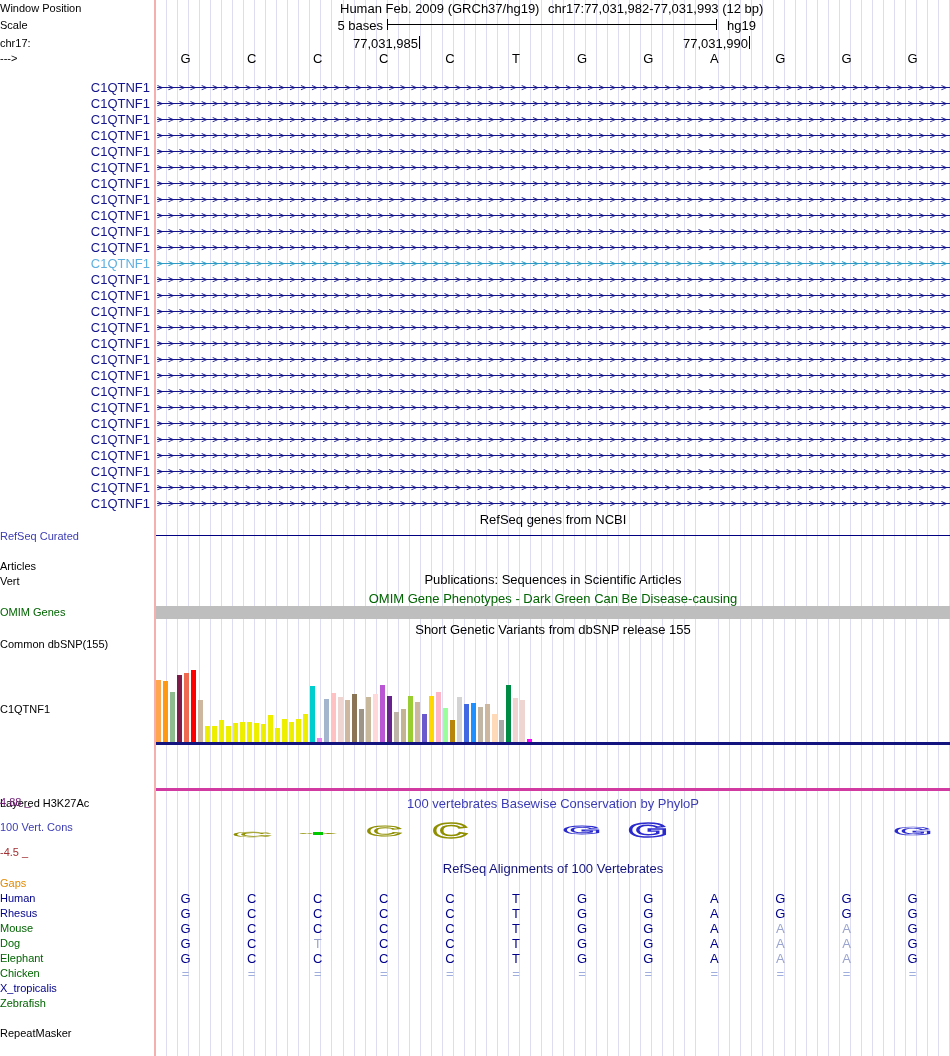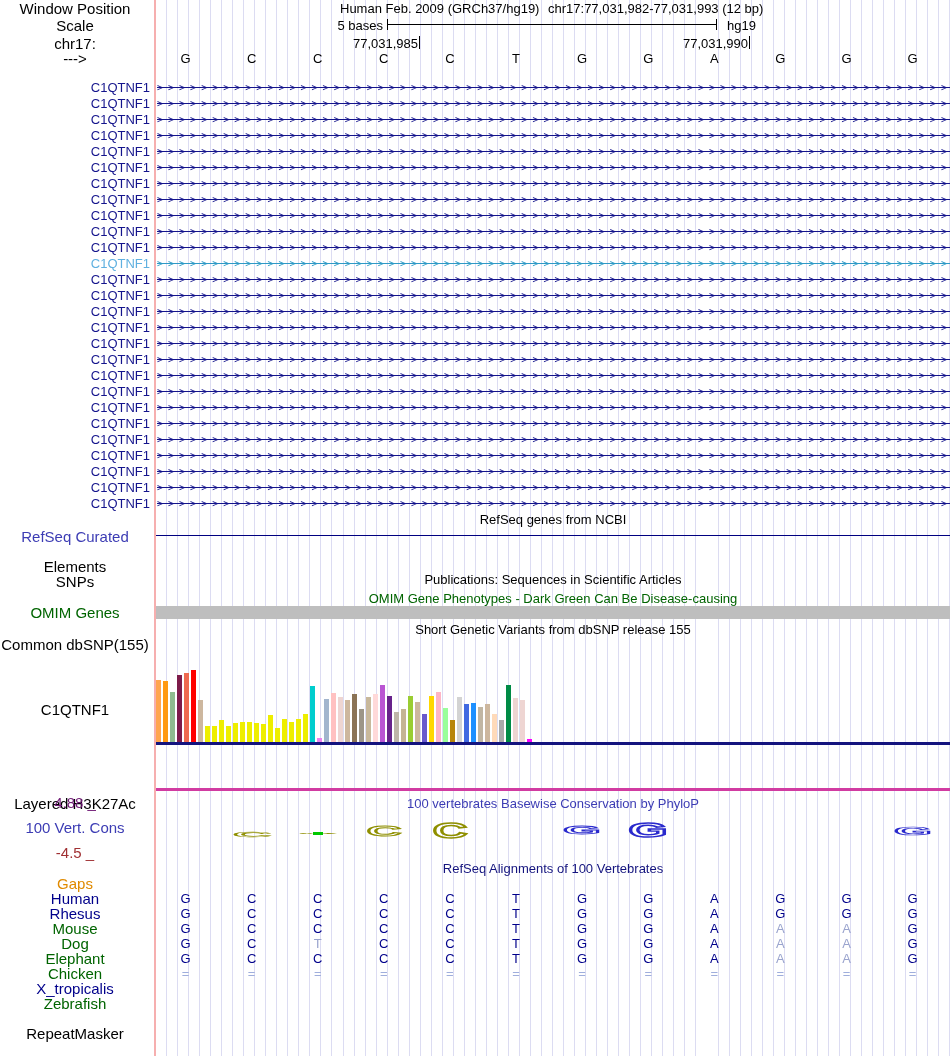--- a/index.html
+++ b/index.html
@@ -1,20 +1,20 @@
 <!DOCTYPE html>
 <html><head>
 <meta charset="utf-8">
 <style>
   html,body{margin:0;padding:0;background:#fff;}
   .stage{position:relative;width:950px;height:1056px;background:#fff;overflow:hidden;
          font-family:"Liberation Sans",sans-serif;color:#000;}
   .abs{position:absolute;}
   
-  .rl{position:absolute;left:0;width:150px;text-align:center;font-size:15px;line-height:15px;
+  .rl{position:absolute;left:0;width:150px;text-align:left;font-size:11px;line-height:15px;
       white-space:nowrap;}
   
   .ct{position:absolute;left:156px;width:794px;text-align:center;font-size:13px;line-height:15px;
       white-space:nowrap;}
   
   .bl{position:absolute;width:67px;text-align:center;font-size:13px;line-height:15px;}
   
   .grow{position:absolute;left:0;width:950px;height:16px;}
   .glabel{position:absolute;left:0;width:150px;text-align:right;font-size:13px;line-height:16px;white-space:nowrap;}
   .garrows{position:absolute;left:157px;top:0;width:793px;height:16px;overflow:hidden;
@@ -186,22 +186,22 @@
         <div class="glabel" style="color: rgb(20, 20, 140);">C1QTNF1</div>
         <div class="garrows" style="color: rgb(20, 20, 140);">&gt;&gt;&gt;&gt;&gt;&gt;&gt;&gt;&gt;&gt;&gt;&gt;&gt;&gt;&gt;&gt;&gt;&gt;&gt;&gt;&gt;&gt;&gt;&gt;&gt;&gt;&gt;&gt;&gt;&gt;&gt;&gt;&gt;&gt;&gt;&gt;&gt;&gt;&gt;&gt;&gt;&gt;&gt;&gt;&gt;&gt;&gt;&gt;&gt;&gt;&gt;&gt;&gt;&gt;&gt;&gt;&gt;&gt;&gt;&gt;&gt;&gt;&gt;&gt;&gt;&gt;&gt;&gt;&gt;&gt;&gt;&gt;</div>
       </div>
     </div>
 
   <div class="ct" style="top:512px;">RefSeq genes from NCBI</div>
   <div class="rl" style="top:529px;color:#3C3CB4;">RefSeq Curated</div>
   <div class="abs" style="left:156px;top:535px;width:794px;height:1px;background:#000080;"></div>
 
   <div class="ct" style="top:572px;">Publications: Sequences in Scientific Articles</div>
-  <div class="rl" style="top:559px;">Elements</div>
-  <div class="rl" style="top:574px;">SNPs</div>
+  <div class="rl" style="top:559px;">Articles</div>
+  <div class="rl" style="top:574px;">Vert</div>
 
   <div class="ct" style="top:591px;color:#006400;">OMIM Gene Phenotypes - Dark Green Can Be Disease-causing</div>
   <div class="rl" style="top:605px;color:#006400;">OMIM Genes</div>
   <div class="abs" style="left:156px;top:606px;width:794px;height:13px;background:#BEBEBE;"></div>
 
   <div class="ct" style="top:622px;">Short Genetic Variants from dbSNP release 155</div>
   <div class="rl" style="top:637px;">Common dbSNP(155)</div>
 
   <div class="rl" style="top:702px;">C1QTNF1</div>
   <div class="gtexwrap" id="gtexBars">

